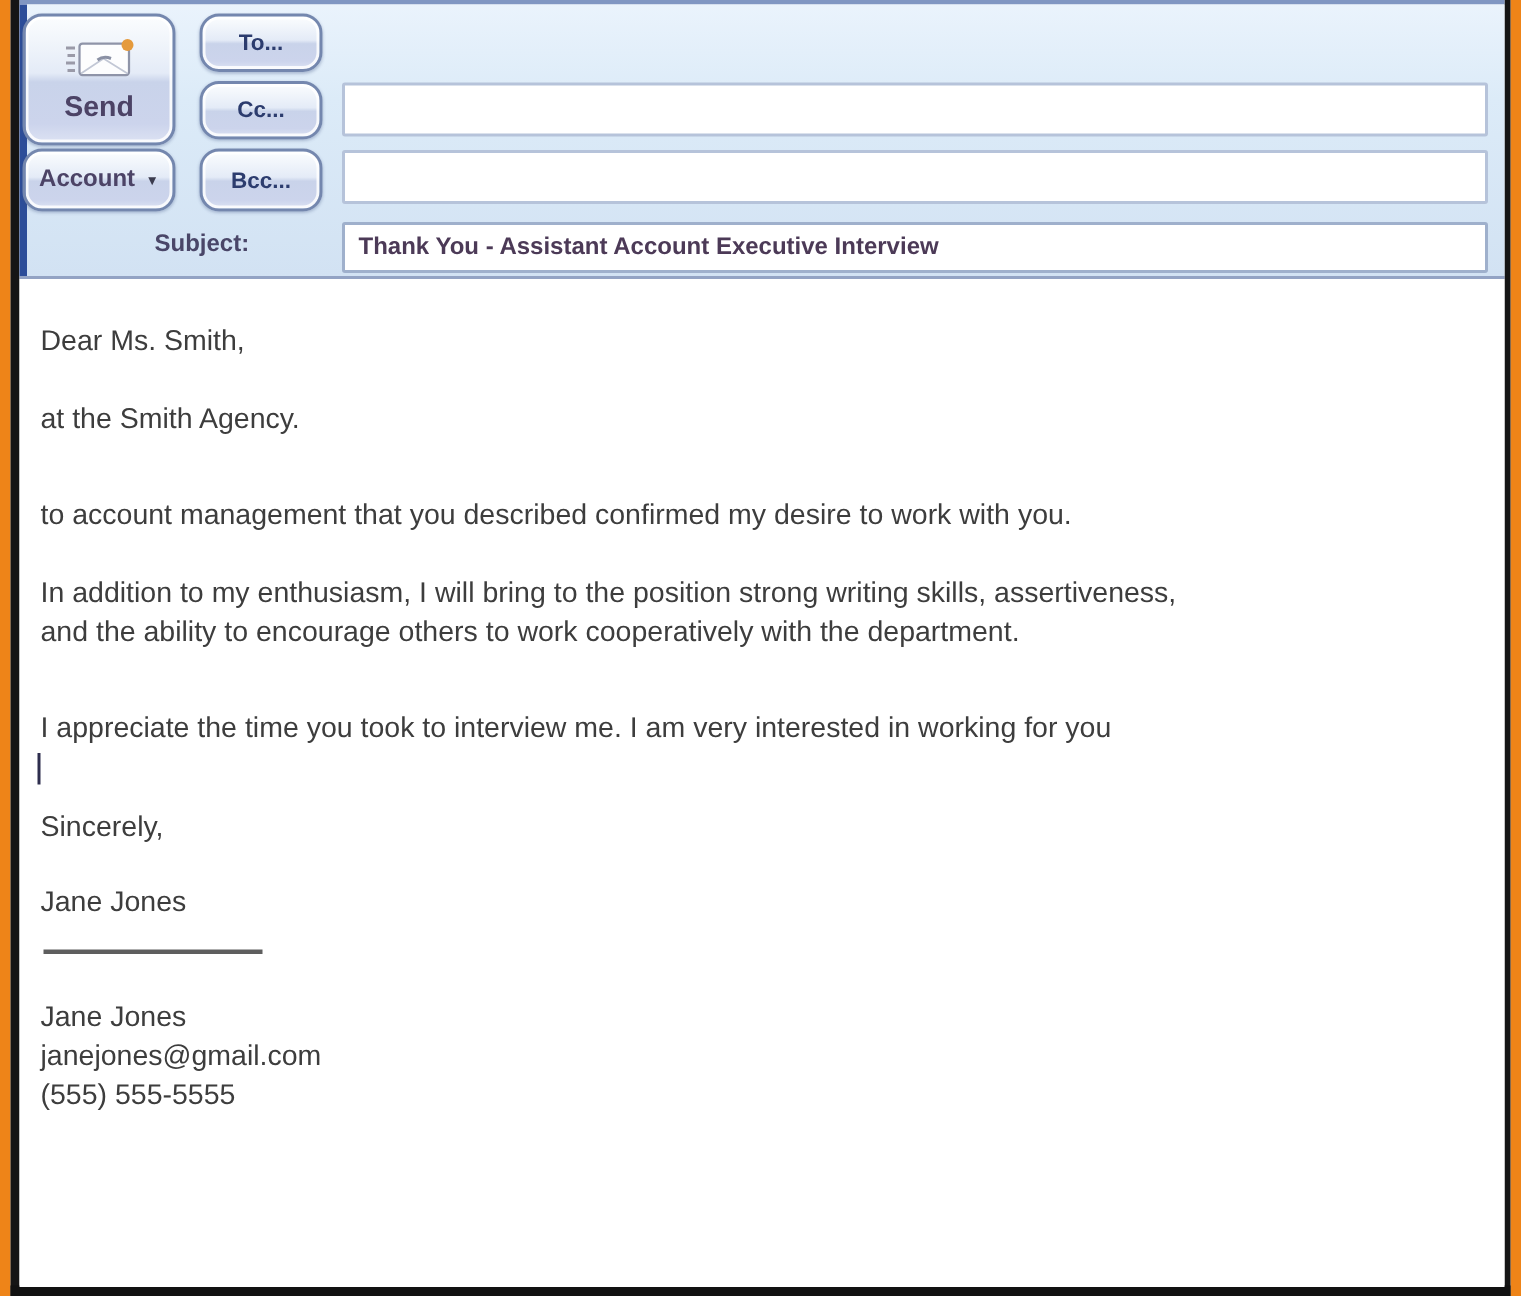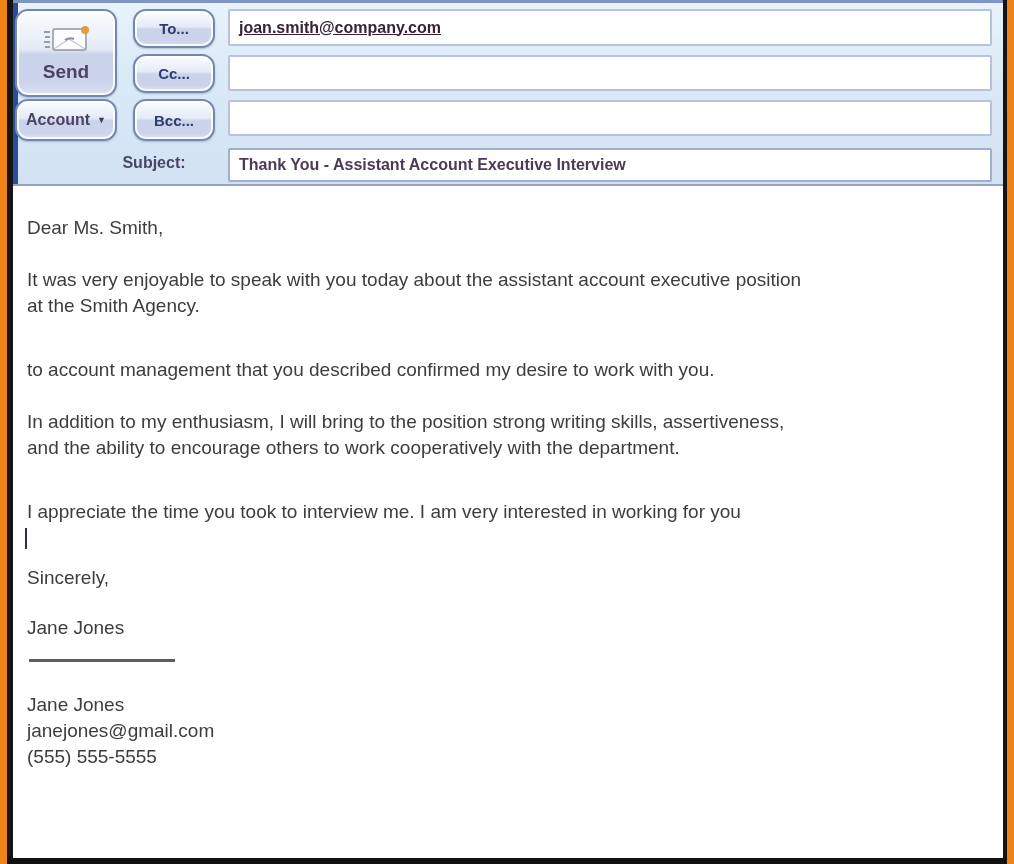--- a/index.html
+++ b/index.html
@@ -37,21 +37,21 @@
 
   .field{position:absolute;box-sizing:border-box;left:215px;width:764px;background:#ffffff;
          border:2px solid #b6c3da;border-radius:2px;display:flex;align-items:center;
          padding-left:9px;cursor:text;}
   .to-field{top:6px;height:37px;}
   .cc-field{top:52px;height:36px;}
   .bcc-field{top:97px;height:36px;}
   .subject-field{top:145px;height:34px;border-color:#9fb0cc;}
   .recipient{font-size:16px;font-weight:bold;color:#3a2133;text-decoration:underline;}
   .subject-value{font-size:16px;font-weight:bold;color:#4c3a57;}
-  .subject-label{position:absolute;left:90px;top:151px;width:102px;text-align:center;
+  .subject-label{position:absolute;left:90px;top:151px;width:102px;text-align:left;
                  font-size:16px;font-weight:bold;color:#4a4668;}
 
   
   .message-body{position:absolute;left:13px;top:186px;width:990px;height:672px;box-sizing:border-box;
                 background:#ffffff;padding:29px 20px 12px 14px;color:#3d3d3d;
                 font-size:19px;line-height:26px;cursor:text;}
   .para{margin:0;}
   .mt26{margin-top:26px;} .mt38{margin-top:38px;} .mt40{margin-top:40px;} .mt24{margin-top:24px;}
   .caret-line{position:relative;}
   .caret{position:absolute;left:-2px;top:3px;width:2px;height:21px;background:#2e2e4e;}
@@ -93,40 +93,36 @@
 
     <button class="btn account-btn">
       <span>Account</span>
       <span class="account-caret">▼</span>
     </button>
 
     <button class="btn addr-btn to-btn">To...</button>
     <button class="btn addr-btn cc-btn">Cc...</button>
     <button class="btn addr-btn bcc-btn">Bcc...</button>
 
-    <div class="field to-field">
-      <span class="recipient">joan.smith@company.com</span>
-    </div>
     <div class="field cc-field"></div>
     <div class="field bcc-field"></div>
 
     <span class="subject-label">Subject:</span>
     <div class="field subject-field">
       <span class="subject-value">Thank You - Assistant Account Executive Interview</span>
     </div>
   </div>
 
   <div class="message-body">
 
     <div class="para">
       <div>Dear Ms. Smith,</div>
     </div>
 
     <div class="para mt26">
-      <div>It was very enjoyable to speak with you today about the assistant account executive position</div>
       <div>at the Smith Agency.</div>
     </div>
 
     <div class="para mt38">
       <div>to account management that you described confirmed my desire to work with you.</div>
     </div>
 
     <div class="para mt26">
       <div>In addition to my enthusiasm, I will bring to the position strong writing skills, assertiveness,</div>
       <div>and the ability to encourage others to work cooperatively with the department.</div>

